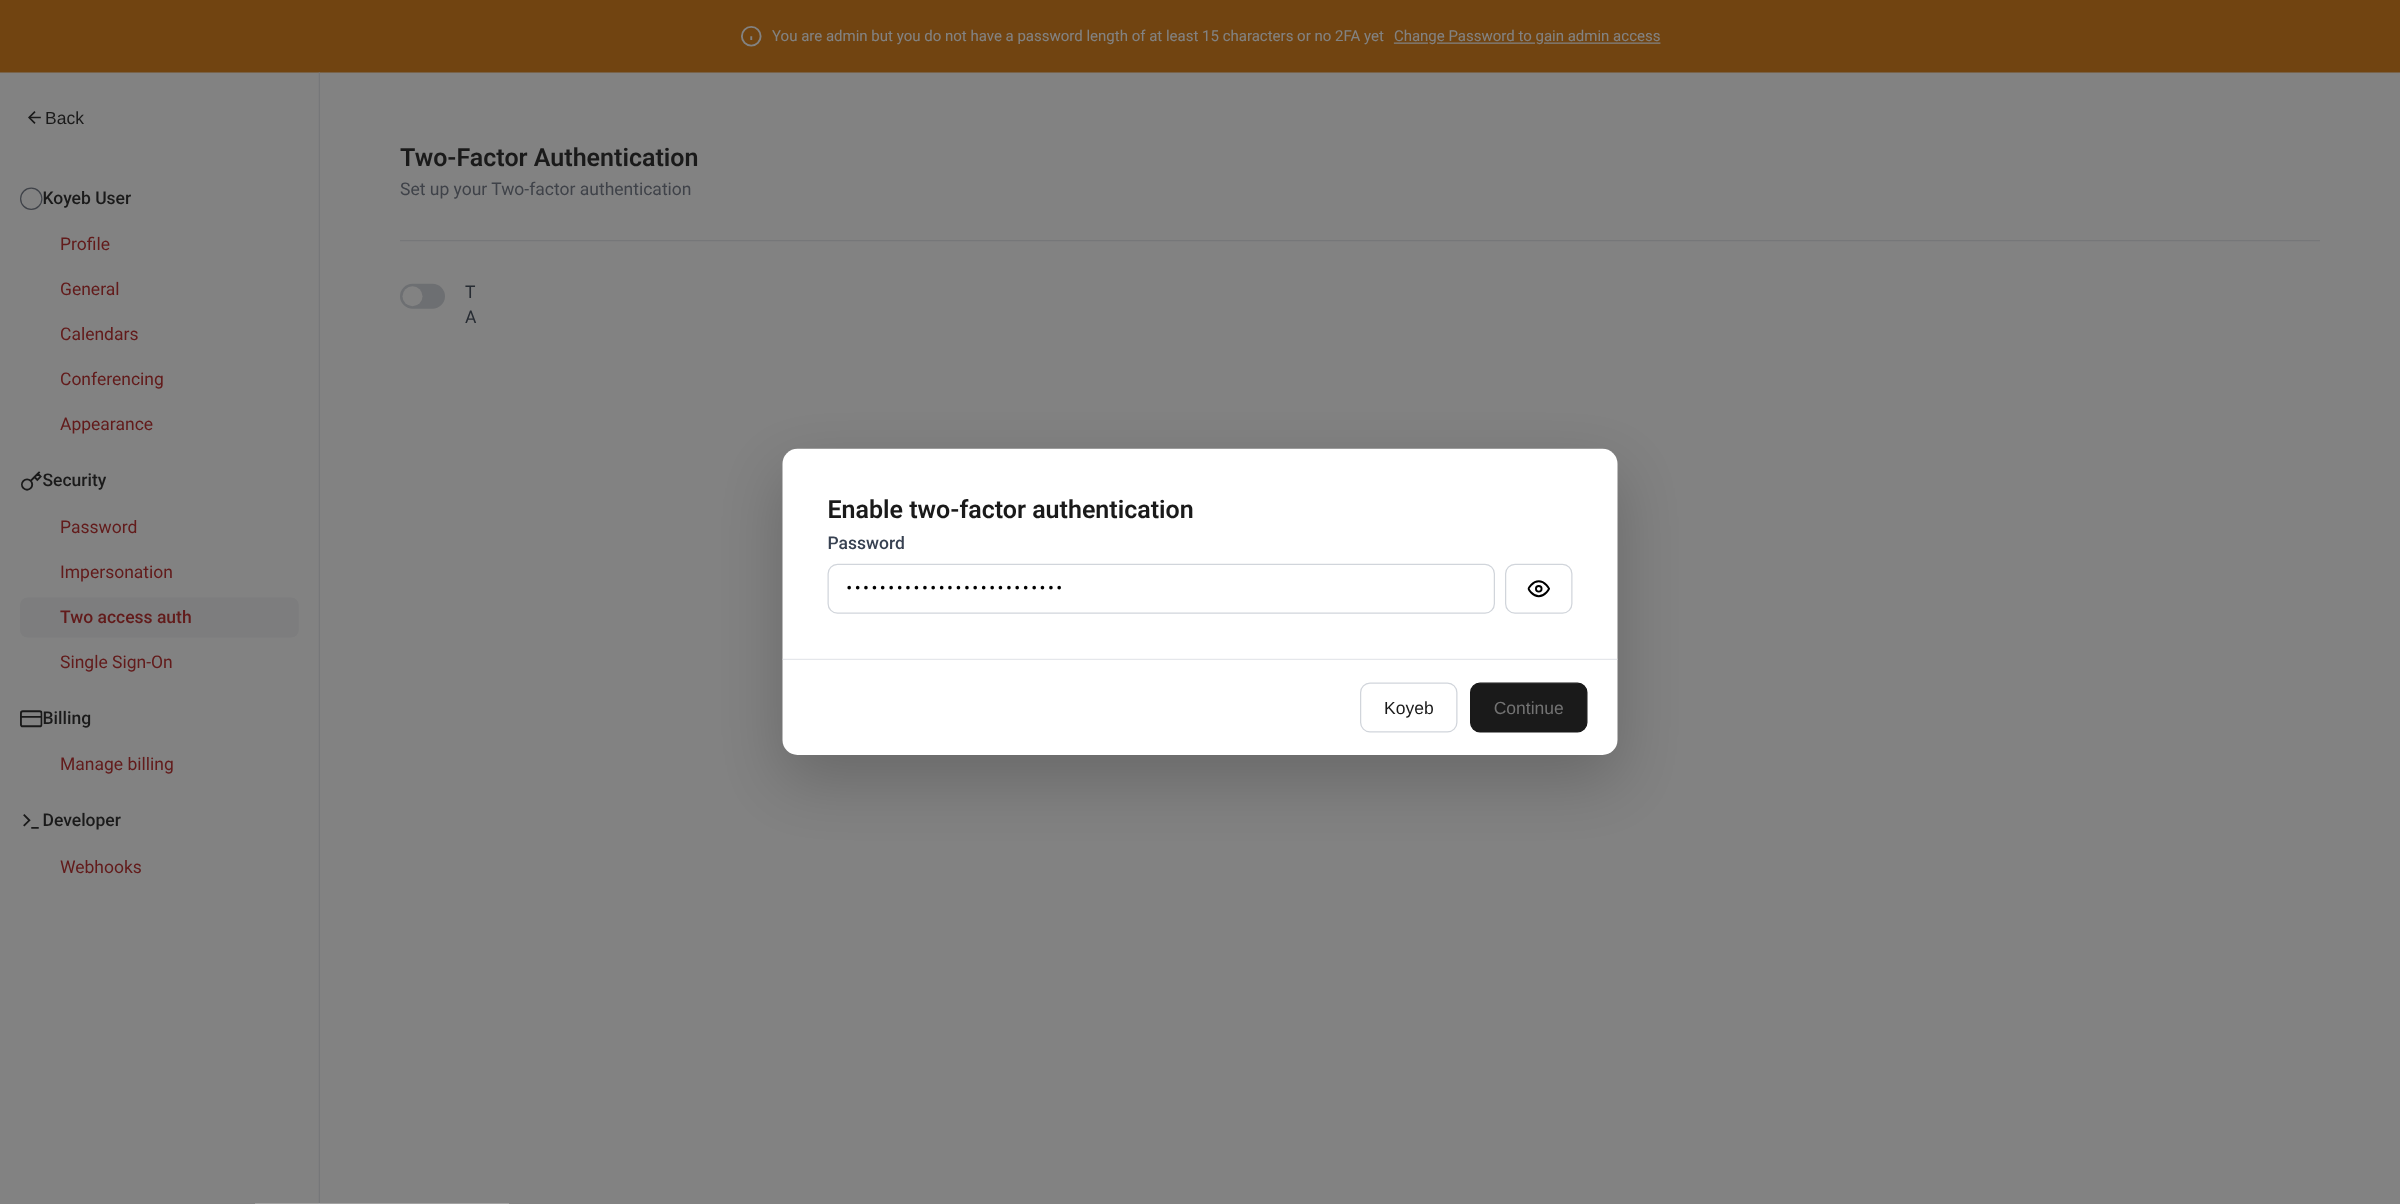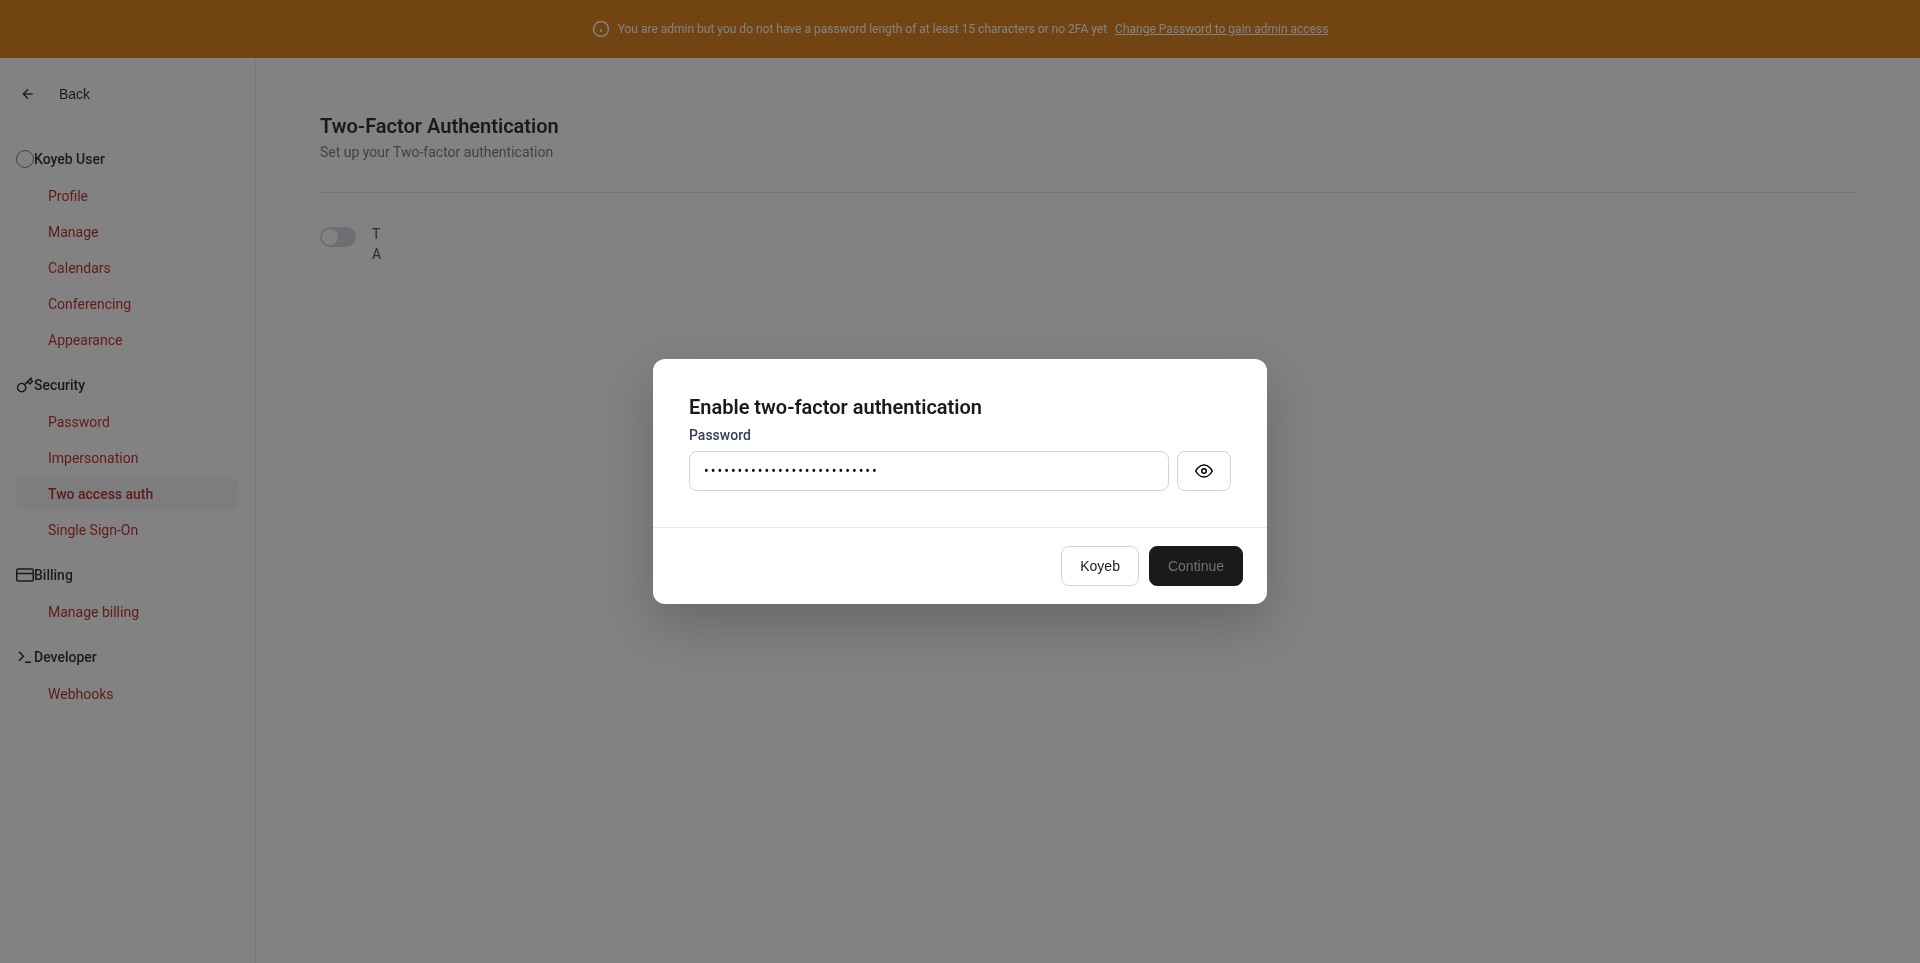--- a/index.html
+++ b/index.html
@@ -40,21 +40,21 @@
     width: 256px;
     border-right: 1px solid #e5e7eb;
     padding: 20px 16px;
     display: flex;
     flex-direction: column;
     gap: 4px;
   }
   .back-btn {
     display: flex;
     align-items: center;
-    gap: 23px;
+    gap: 0;
     background: none;
     border: none;
     font-size: 14px;
     color: #1a1a1a;
     cursor: pointer;
     padding: 8px 4px;
     margin-bottom: 20px;
   }
   .section-header {
     display: flex;
@@ -136,21 +136,21 @@
     position: absolute;
     inset: 0;
     background: rgba(27, 27, 27, 0.55);
     display: flex;
     align-items: center;
     justify-content: center;
   }
   .modal {
     background: #ffffff;
     border-radius: 12px;
-    width: 614px;
+    width: 668px;
     box-shadow: 0 20px 50px rgba(0,0,0,0.2);
     overflow: hidden;
   }
   .modal-body {
     padding: 36px 36px 36px;
   }
   .modal-title {
     font-size: 20px;
     font-weight: 600;
     margin-bottom: 8px;
@@ -237,21 +237,21 @@
           <polyline points="12 19 5 12 12 5"></polyline>
         </svg>
       <span>Back</span>
     </button>
 
     <div class="section-header">
       <span class="avatar-circle"></span>
       <span>Koyeb User</span>
     </div>
     <div class="nav-item">Profile</div>
-    <div class="nav-item">Manage</div>
+    <div class="nav-item">General</div>
     <div class="nav-item">Calendars</div>
     <div class="nav-item">Conferencing</div>
     <div class="nav-item">Appearance</div>
 
     <div class="section-header">
       <svg width="18" height="18" viewBox="0 0 24 24" fill="none" stroke="currentColor" stroke-width="2">
           <path d="M21 2l-2 2m-7.61 7.61a5.5 5.5 0 1 1-7.778 7.778 5.5 5.5 0 0 1 7.777-7.777zm0 0L15.5 7.5m0 0l3 3L22 7l-3-3m-3.5 3.5L19 4"></path>
         </svg>
       <span>Security</span>
     </div>

